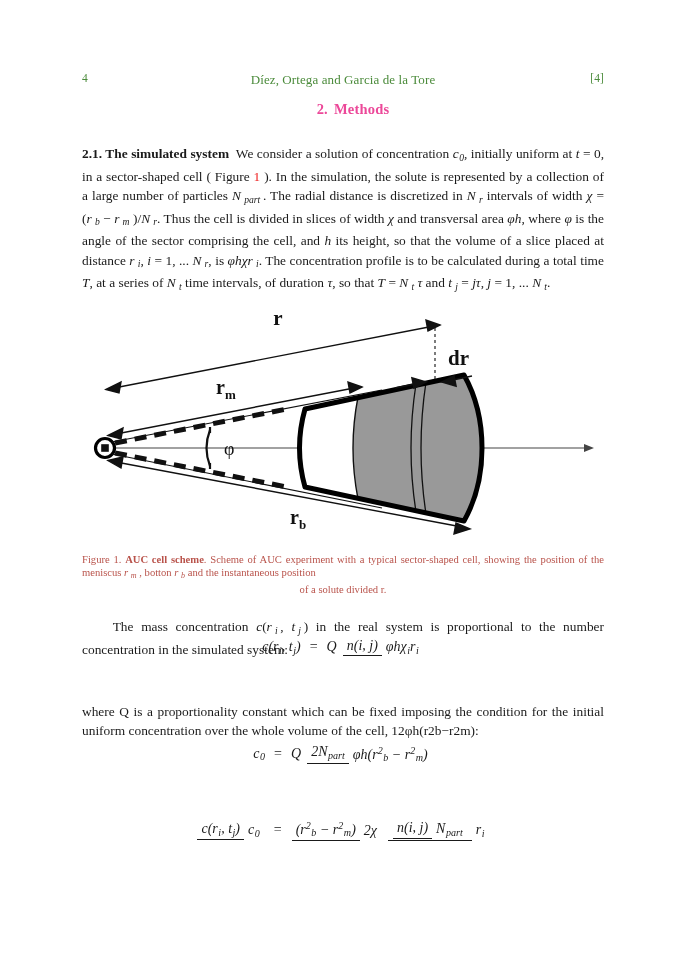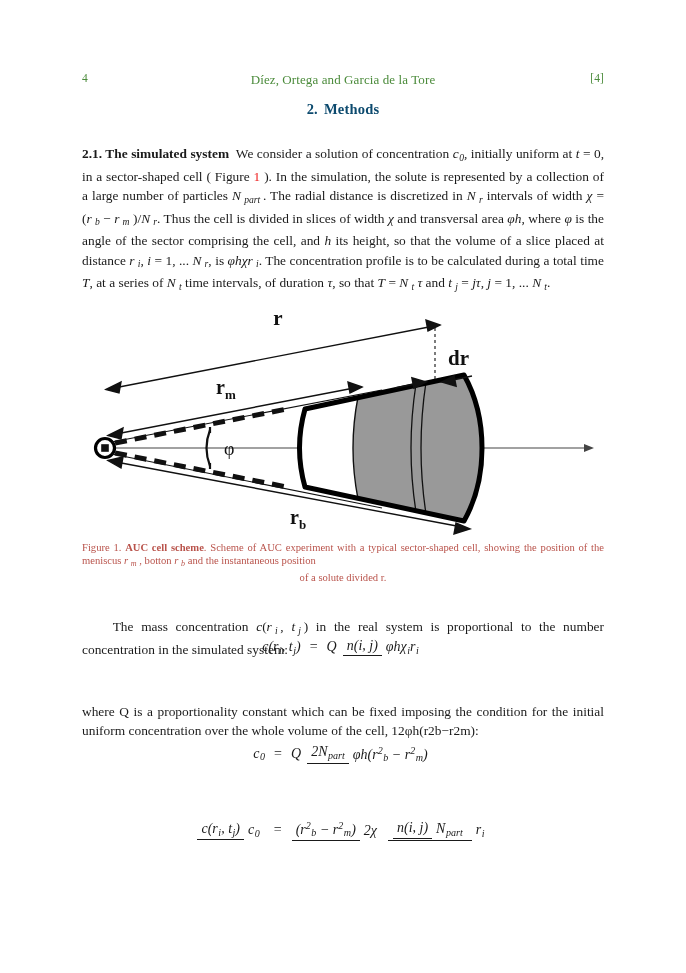--- a/index.html
+++ b/index.html
@@ -43,27 +43,27 @@
     left: 0; right: 0;
     text-align: center;
     font-size: 13px;
     color: #4b8b3b;
   }
   .runhead .rh-left, .runhead .rh-right { position: relative; z-index: 2; }
 
   
   .sec-heading {
     position: absolute;
-    left: 82px;
+    left: 92px;
     top: 101px;
     width: 522px;
     text-align: center;
     font-weight: bold;
     font-size: 14.5px;
-    color: #0c4a6e;
+    color: #ec4899;
     letter-spacing: .2px;
   }
   .sec-heading .secnum { margin-right: 6px; }
 
   
   .body-block {
     position: absolute;
     left: 82px;
     width: 522px;
     font-size: 13.4px;
@@ -99,21 +99,21 @@
     left: 82px;
     top: 312px;
     width: 522px;
     height: 228px;
   }
   .figure-wrap svg { display: block; }
 
   .figcaption {
     position: absolute;
     left: 82px;
-    top: 541px;
+    top: 553px;
     width: 522px;
     font-size: 10.6px;
     line-height: 13.2px;
     color: #b9534b;
     text-align: justify;
   }
   .figcaption .cap-last { display: block; text-align: center; }
   .figcaption b { color: #b9534b; }
   .figcaption .sub { font-size: .76em; }
 

